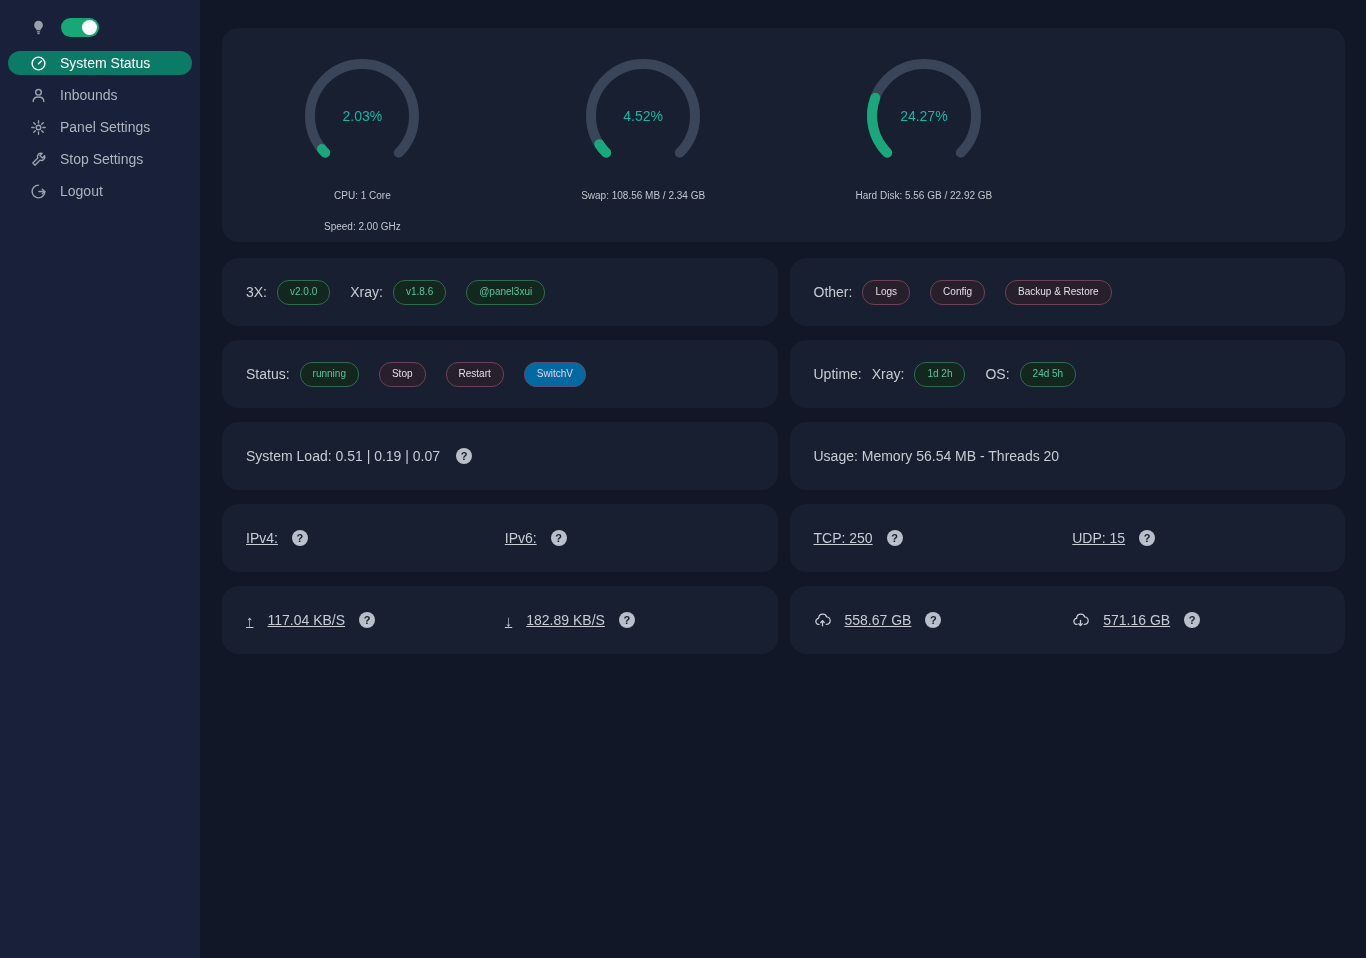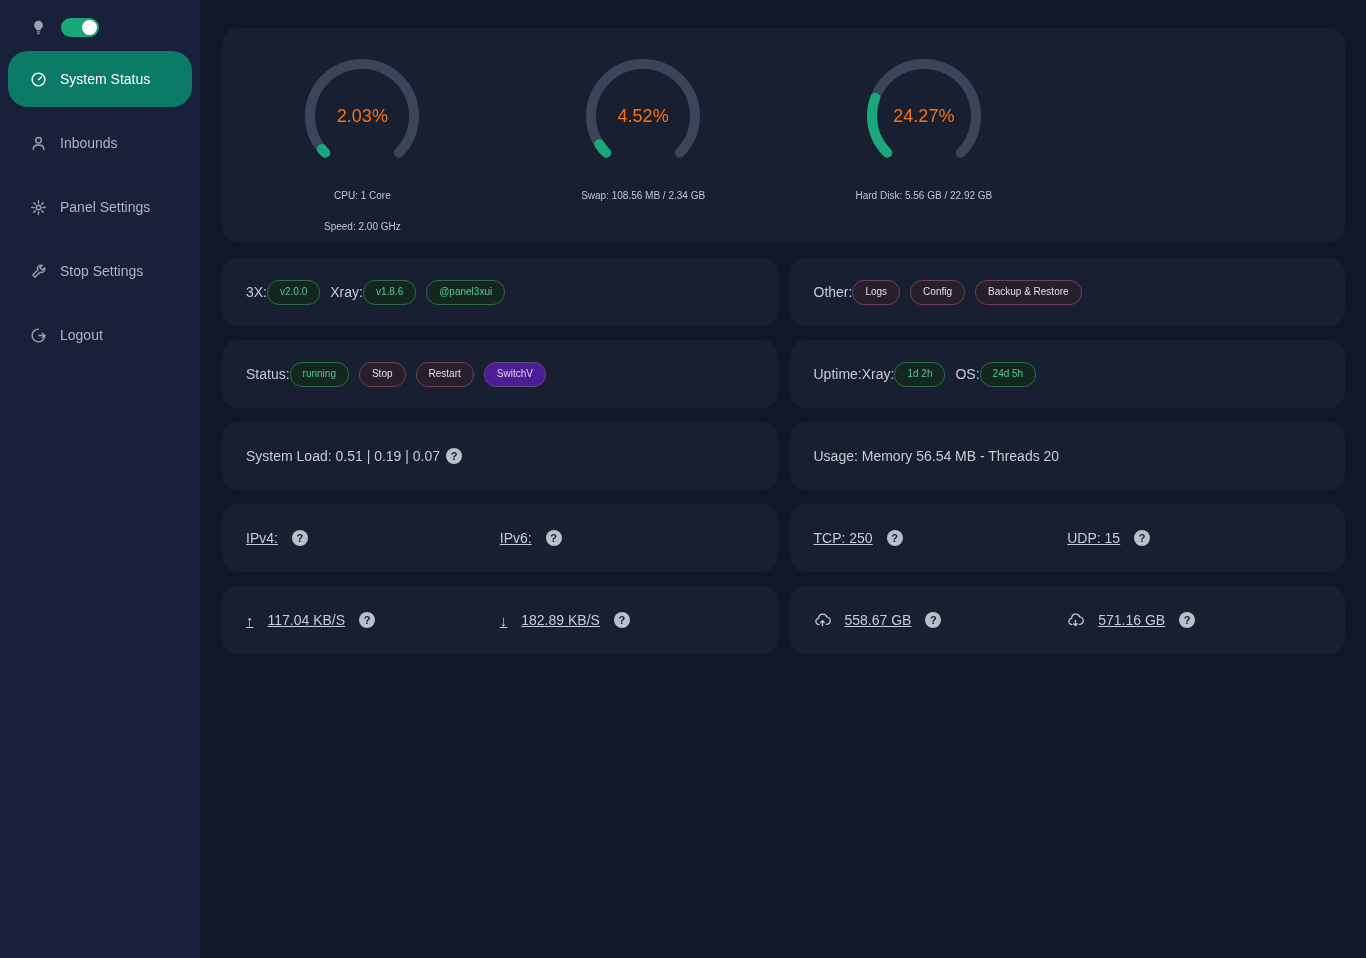--- a/index.html
+++ b/index.html
@@ -23,63 +23,63 @@
   .toggle {
     width:38px; height:19px; border-radius:10px; background:#18a878;
     position:relative; cursor:pointer;
   }
   .toggle .knob {
     position:absolute; top:2px; right:2px; width:15px; height:15px;
     border-radius:50%; background:#ffffff;
   }
   .nav-item {
     display:flex; align-items:center; gap:13px;
-    height:56px; padding:0 0 0 22px; margin-bottom:8px;
-    border-radius:20px; color:#aeb4bf; cursor:pointer;
+    height:24px; padding:0 0 0 22px; margin-bottom:8px;
+    border-radius:13px; color:#aeb4bf; cursor:pointer;
   }
   .nav-item .nav-icon { display:inline-flex; color:#9aa1ad; }
   .nav-item.active { background:#0b7a66; color:#ffffff; }
   .nav-item.active .nav-icon { color:#ffffff; }
   .nav-label { font-size:14px; }
   
   .main { flex:1; padding:28px 21px 0 22px; }
   .card {
     background:#171f30; border-radius:16px;
   }
   .top-card {
     height:214px; display:flex; align-items:flex-start;
     padding-top:28px; margin-bottom:16px;
   }
   .gauge-block { width:25%; text-align:center; }
   .gauge-wrap { position:relative; width:120px; height:120px; margin:0 auto; }
   .gauge-value {
     position:absolute; inset:0; display:flex; align-items:center; justify-content:center;
-    font-size:18px; color:#f97316;
+    font-size:14px; color:#14b8a6;
   }
   .gauge-caption { margin-top:12px; color:#c2c7cf; font-size:10px; line-height:1.5; }
   .gauge-caption:empty { margin-top:0; }
   .gauge-caption + .gauge-caption { margin-top:16px; }
   .rows {
     display:grid; grid-template-columns:1fr 1fr; column-gap:12px; row-gap:14px;
   }
   .row-card {
-    height:68px; display:flex; align-items:center; padding:0 24px; 
+    height:68px; display:flex; align-items:center; padding:0 24px; gap:10px;
   }
   .row-label { color:#c7ccd5; }
   .half { width:50%; display:flex; align-items:flex-start; gap:8px;text-decoration:underline; }
   
   .badge {
     display:inline-flex; align-items:center;
     padding:2px 12px 3px 12px; border-radius:12px;
     font-size:10px; line-height:18px; border:1px solid transparent;
     cursor:pointer; white-space:nowrap;
   }
   .badge-green { color:#53c79a; border-color:#2e6b51; background:#14271f; }
   .badge-pink  { color:#e4dde4; border-color:#6d4258; background:#281f2c; }
-  .badge-purple{ color:#ded9e8; border-color:#5b4a74; background:#4c1d95; }
+  .badge-purple{ color:#ded9e8; border-color:#5b4a74; background:#0369a1; }
   .gap-lg { margin-left:10px; }
   
   .qmark {
     width:16px; height:16px; border-radius:50%;
     background:#b9bfca; color:#161d2c;
     font-size:11px; font-weight:bold;
     display:inline-flex; align-items:center; justify-content:center;
     margin-left:6px; cursor:pointer; flex:0 0 16px;
   }
   .arrow { font-size:15px; color:#c7ccd5; margin-right:6px; }

